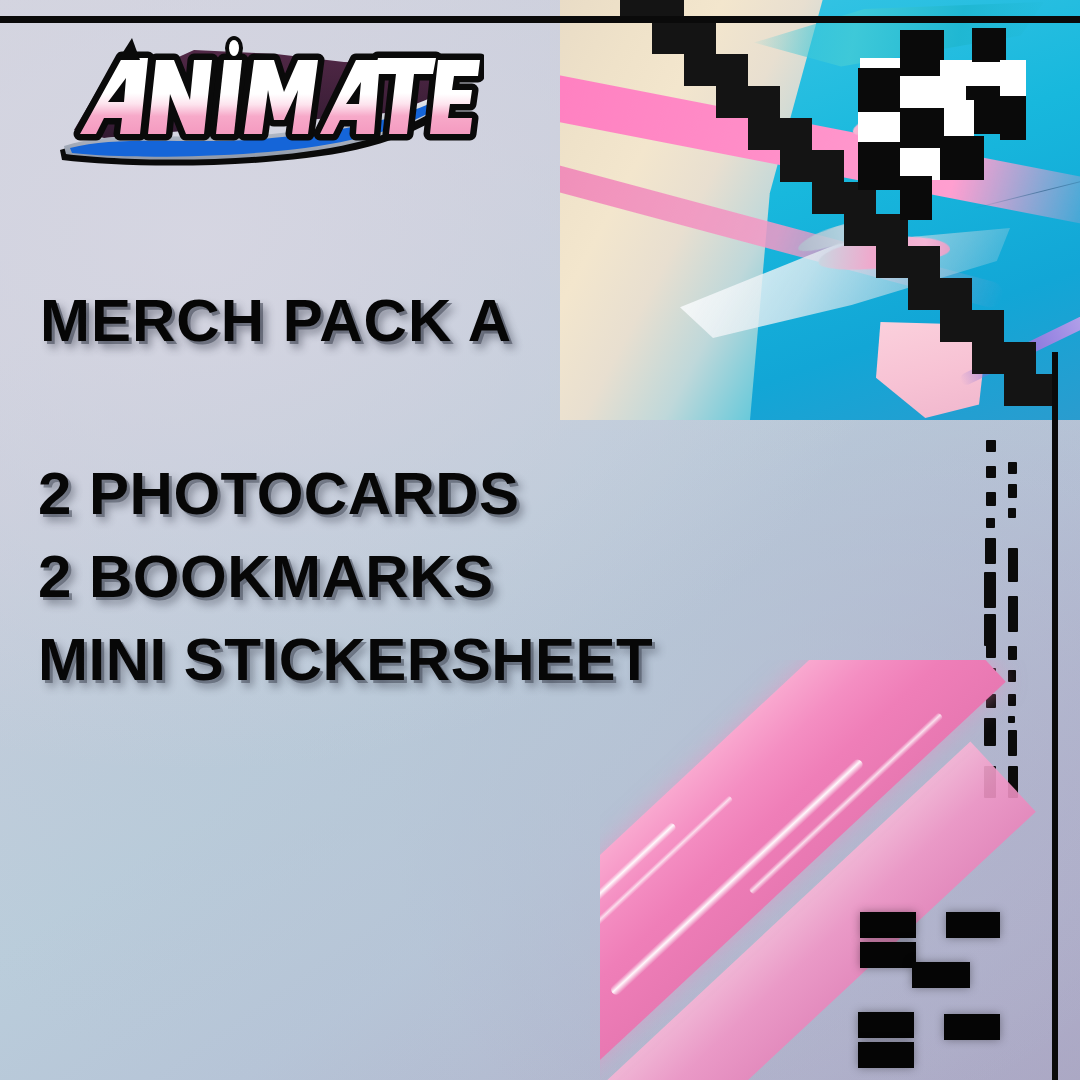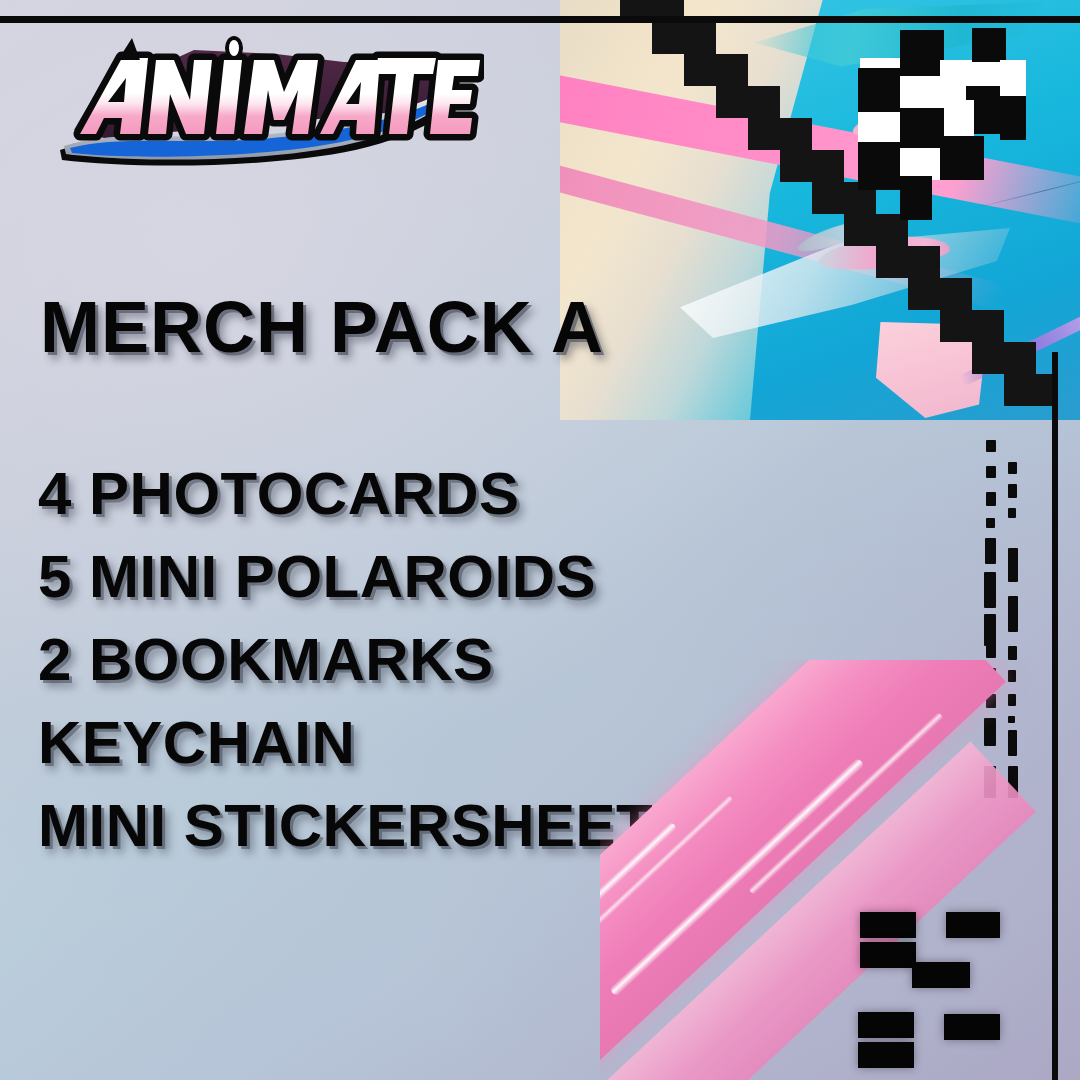--- a/index.html
+++ b/index.html
@@ -139,21 +139,21 @@
   
   .logo-wrap {
     position:absolute; left:44px; top:34px;
     width:440px; height:140px;
   }
   .logo-wrap svg { display:block; }
 
   
   .title {
     position:absolute; left:40px; top:286px;
-    font-size:72px; font-weight:bold;
+    font-size:60px; font-weight:bold;
     letter-spacing:1px;
     color:#060606;
     white-space:nowrap;
     text-shadow:
       3px 3px 0 rgba(60,65,80,.55),
       6px 7px 9px rgba(40,45,60,.45);
   }
   .list {
     position:absolute; left:38px; top:452px;
     width:900px;
@@ -332,24 +332,22 @@
       <ellipse cx="190" cy="14" rx="9" ry="12" fill="#0a0a0a"></ellipse>
       <ellipse cx="190" cy="14" rx="5" ry="8" fill="#ffffff"></ellipse>
 
       <path d="M74,26 L88,4 L96,26 Z" fill="#0a0a0a"></path>
     </svg>
   </div>
 
   <div class="title">MERCH PACK A</div>
 
   <div class="list">
-    <div class="list-item">4 PHOTOCARDS</div>
-    <div class="list-item">5 MINI POLAROIDS</div>
+    <div class="list-item">2 PHOTOCARDS</div>
     <div class="list-item">2 BOOKMARKS</div>
-    <div class="list-item">KEYCHAIN</div>
     <div class="list-item">MINI STICKERSHEET</div>
   </div>
 
   <div class="dashcol" style="left:0;top:0;width:1080px;height:1080px;">
     <div class="dash" style="left:986px;top:440px;width:10px;height:12px;"></div>
     <div class="dash" style="left:986px;top:466px;width:10px;height:12px;"></div>
     <div class="dash" style="left:1008px;top:462px;width:9px;height:12px;"></div>
     <div class="dash" style="left:986px;top:492px;width:10px;height:14px;"></div>
     <div class="dash" style="left:1008px;top:484px;width:9px;height:14px;"></div>
     <div class="dash" style="left:986px;top:518px;width:9px;height:10px;"></div>

